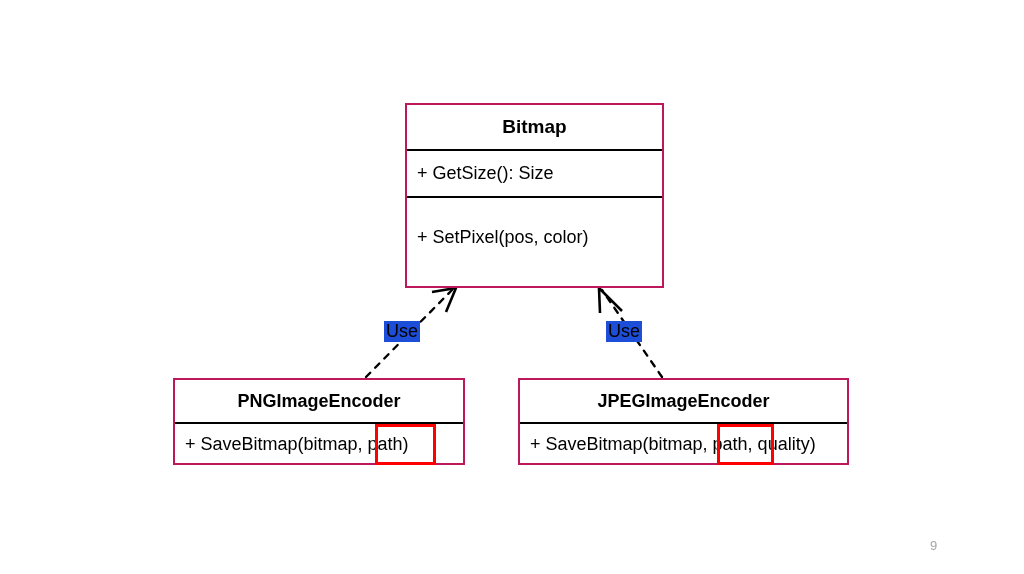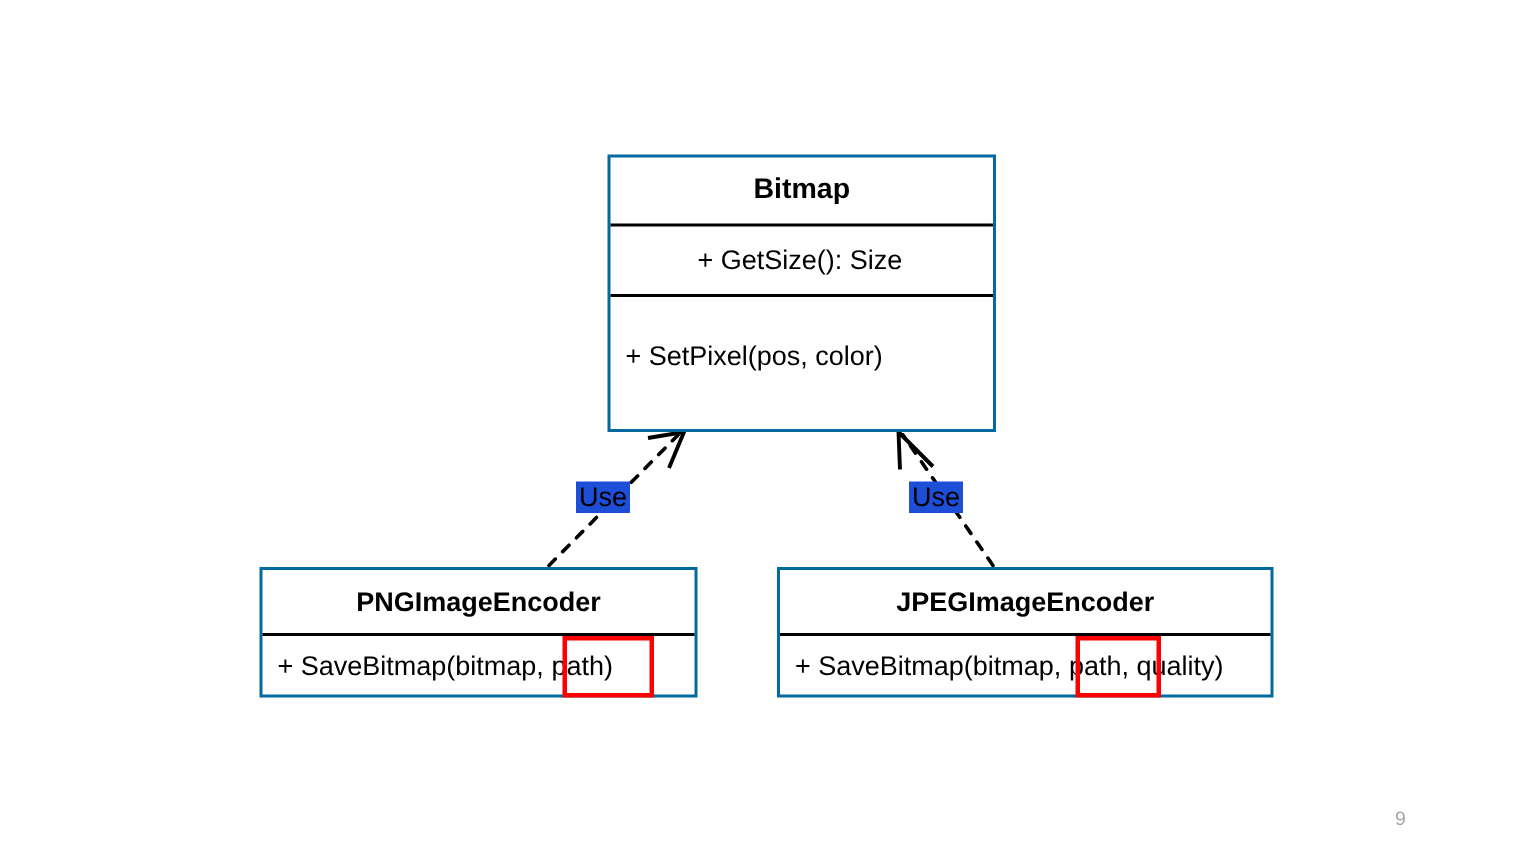--- a/index.html
+++ b/index.html
@@ -14,21 +14,21 @@
     background: #ffffff;
     overflow: hidden;
     font-family: "Liberation Sans", sans-serif;
   }
 
   
   .uml-class {
     position: absolute;
     box-sizing: border-box;
     background: #ffffff;
-    border: 2px solid #0369a1;
+    border: 2px solid #be185d;
   }
   .uml-title {
     box-sizing: border-box;
     text-align: center;
     font-weight: bold;
     color: #000000;
     white-space: nowrap;
   }
   .uml-compartment {
     box-sizing: border-box;
@@ -47,21 +47,20 @@
     width: 259px;
     height: 185px;
   }
   #bitmap-class .uml-title {
     height: 44px;
     line-height: 44px;
     font-size: 19px;
   }
   #bitmap-compartment-1 {
     height: 47px;
-    padding-left: 48px;
   }
   #bitmap-compartment-1 .uml-member {
     font-size: 18px;
     padding-left: 10px;
     line-height: 45px;
   }
   #bitmap-compartment-2 {
     height: 90px;
     padding-top: 20px;
   }

